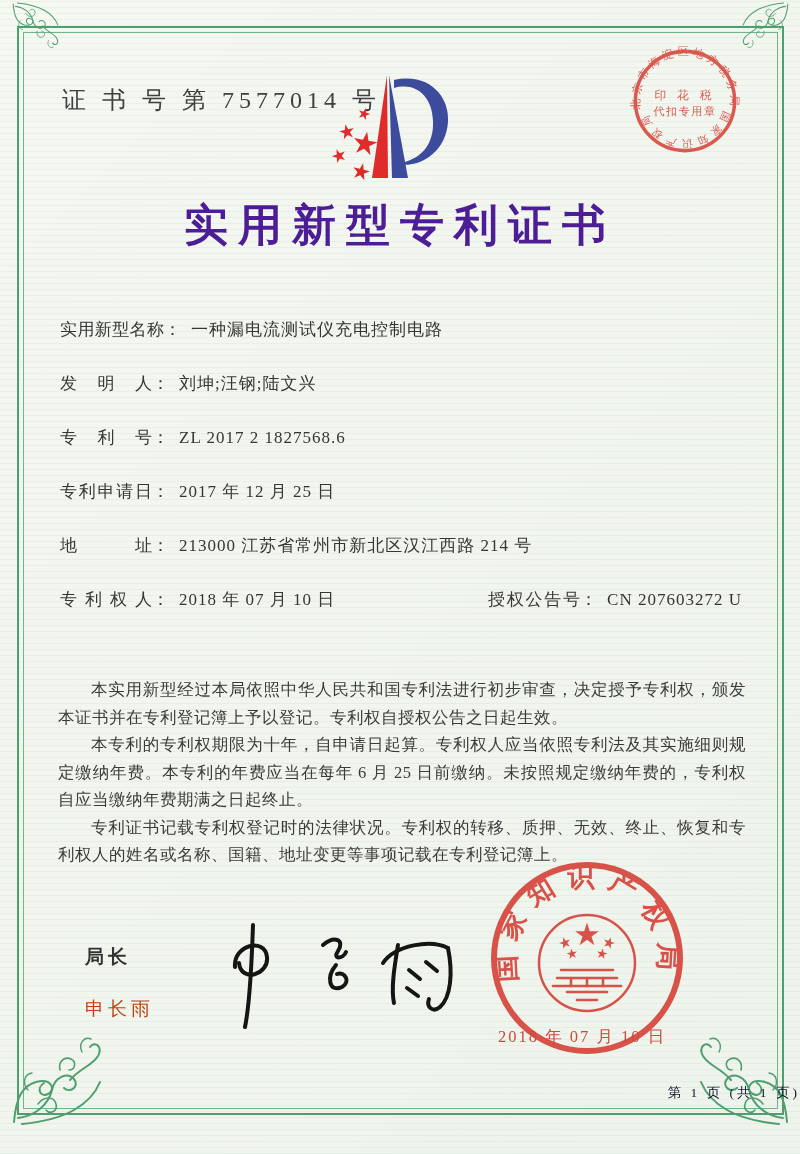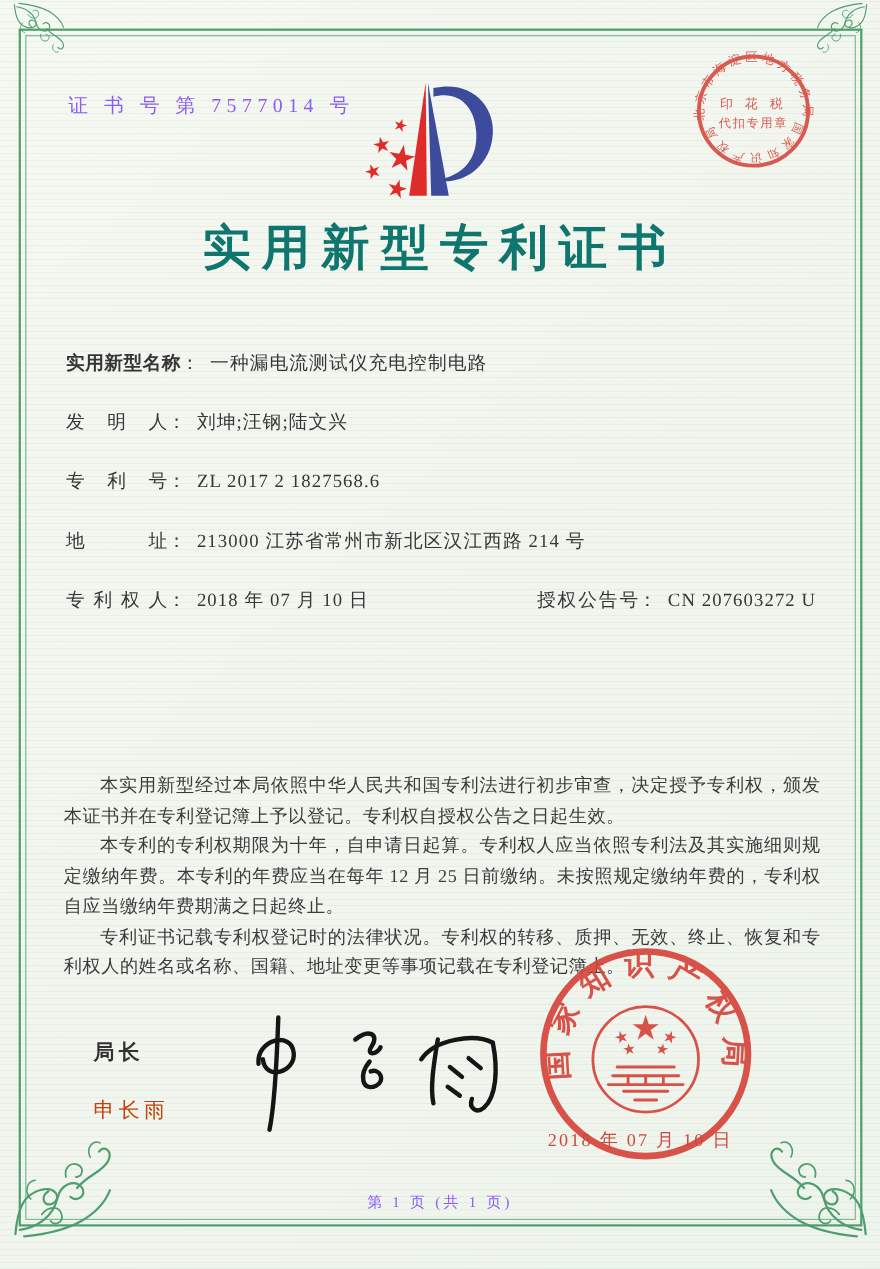--- a/index.html
+++ b/index.html
@@ -13,49 +13,49 @@
   }
   .frame{
     position:absolute;left:17px;right:16px;top:26px;bottom:39px;
     border:2.5px solid #4f9e6e;pointer-events:none;
   }
   .frame:after{
     content:"";position:absolute;left:4px;right:4px;top:4px;bottom:4px;
     border:1px solid #6fb58c;
   }
   .cert-no{
-    position:absolute;left:62px;top:84px;font-size:18px;letter-spacing:5px;color:#8b5cf6;
+    position:absolute;left:62px;top:84px;font-size:24px;letter-spacing:5px;color:#404040;
   }
   .title{
     position:absolute;left:0;right:0;top:196px;text-align:center;
-    font-size:44px;font-weight:600;letter-spacing:10px;color:#0f766e;
+    font-size:44px;font-weight:600;letter-spacing:10px;color:#4c1d95;
   }
   .fields{position:absolute;left:60px;right:58px;top:318px;font-size:17px;color:#363636;}
   .row{height:28px;margin-bottom:26px;white-space:nowrap;}
   .lbl{display:inline-block;width:92px;text-align:justify;text-align-last:justify;vertical-align:top;}
-  .lbl.wide{width:104px;font-weight:bold;}
+  .lbl.wide{width:104px;}
   .colon{margin-right:10px;}
   .val{letter-spacing:1px;}
   .row.split{display:flex;justify-content:space-between;}
   .paras{
     position:absolute;left:58px;right:54px;top:676px;
-    font-size:16.5px;line-height:27.5px;color:#3b3b3b;text-align:justify;letter-spacing:.5px;margin-top:24px;
+    font-size:16.5px;line-height:27.5px;color:#3b3b3b;text-align:justify;letter-spacing:.5px;
   }
   .paras p{margin:0;text-indent:2em;}
   .director{position:absolute;left:85px;top:944px;font-size:19px;letter-spacing:4px;color:#333;font-weight:bold;}
   .director-name{position:absolute;left:85px;top:996px;font-size:19px;letter-spacing:4px;color:#c2410c;}
   .sig-svg{position:absolute;left:205px;top:915px;}
   .seal-top{position:absolute;left:622px;top:38px;opacity:.88;}
   .seal-bottom{position:absolute;left:487px;top:858px;opacity:.92;}
   .seal-date{
     position:absolute;left:498px;top:1026px;font-size:16.5px;color:#cb4a3f;letter-spacing:2px;white-space:nowrap;
   }
   .footer{
-    position:absolute;left:0;right:0;top:1084px;text-align:center;
-    font-size:13.5px;color:#8b5cf6;letter-spacing:3px;
+    position:absolute;left:0;right:0;top:1084px;text-align:right;
+    font-size:13.5px;color:#0f172a;letter-spacing:3px;
   }
   .logo{position:absolute;left:326px;top:70px;}
   .corner{position:absolute;pointer-events:none;}
   .corner.bl{left:8px;bottom:28px;}
   .corner.br{right:7px;bottom:28px;transform:scaleX(-1);}
   .corner.tl{left:10px;top:2px;transform:scaleY(-1);}
   .corner.tr{right:9px;top:2px;transform:scale(-1,-1);}
   .seal-red{fill:#d6453c;}
   .seal-stroke{stroke:#d6453c;fill:none;}
 </style>
@@ -130,35 +130,38 @@
   <div class="row">
     <span class="lbl wide">实用新型名称</span><span class="colon">：</span><span class="val">一种漏电流测试仪充电控制电路</span>
   </div>
   <div class="row">
     <span class="lbl">发明人</span><span class="colon">：</span><span class="val">刘坤;汪钢;陆文兴</span>
   </div>
   <div class="row">
     <span class="lbl">专利号</span><span class="colon">：</span><span class="val">ZL 2017 2 1827568.6</span>
   </div>
   <div class="row">
+    <span class="lbl">专利申请日</span><span class="colon">：</span><span class="val">2017 年 12 月 25 日</span>
+  </div>
+  <div class="row">
     <span class="lbl">地址</span><span class="colon">：</span><span class="val">213000 江苏省常州市新北区汉江西路 214 号</span>
   </div>
   <div class="row split">
     <span>
       <span class="lbl">专利权人</span><span class="colon">：</span><span class="val">2018 年 07 月 10 日</span>
     </span>
     <span>
       <span class="lbl">授权公告号</span><span class="colon">：</span><span class="val">CN 207603272 U</span>
     </span>
   </div>
 </div>
 
 <div class="paras">
   <p>本实用新型经过本局依照中华人民共和国专利法进行初步审查，决定授予专利权，颁发本证书并在专利登记簿上予以登记。专利权自授权公告之日起生效。</p>
-  <p>本专利的专利权期限为十年，自申请日起算。专利权人应当依照专利法及其实施细则规定缴纳年费。本专利的年费应当在每年 12 月 25 日前缴纳。未按照规定缴纳年费的，专利权自应当缴纳年费期满之日起终止。</p>
+  <p>本专利的专利权期限为十年，自申请日起算。专利权人应当依照专利法及其实施细则规定缴纳年费。本专利的年费应当在每年 6 月 25 日前缴纳。未按照规定缴纳年费的，专利权自应当缴纳年费期满之日起终止。</p>
   <p>专利证书记载专利权登记时的法律状况。专利权的转移、质押、无效、终止、恢复和专利权人的姓名或名称、国籍、地址变更等事项记载在专利登记簿上。</p>
 </div>
 
 <div class="director">局长</div>
 <div class="director-name">申长雨</div>
 
 <svg class="sig-svg" width="250" height="120" viewBox="0 0 250 120">
   <g fill="none" stroke="#151515" stroke-width="4" stroke-linecap="round" stroke-linejoin="round">
     <path d="M30,52 C28,30 60,22 62,42 C64,60 36,68 34,48"></path>
     <path d="M48,10 C47,40 45,88 40,112"></path>

